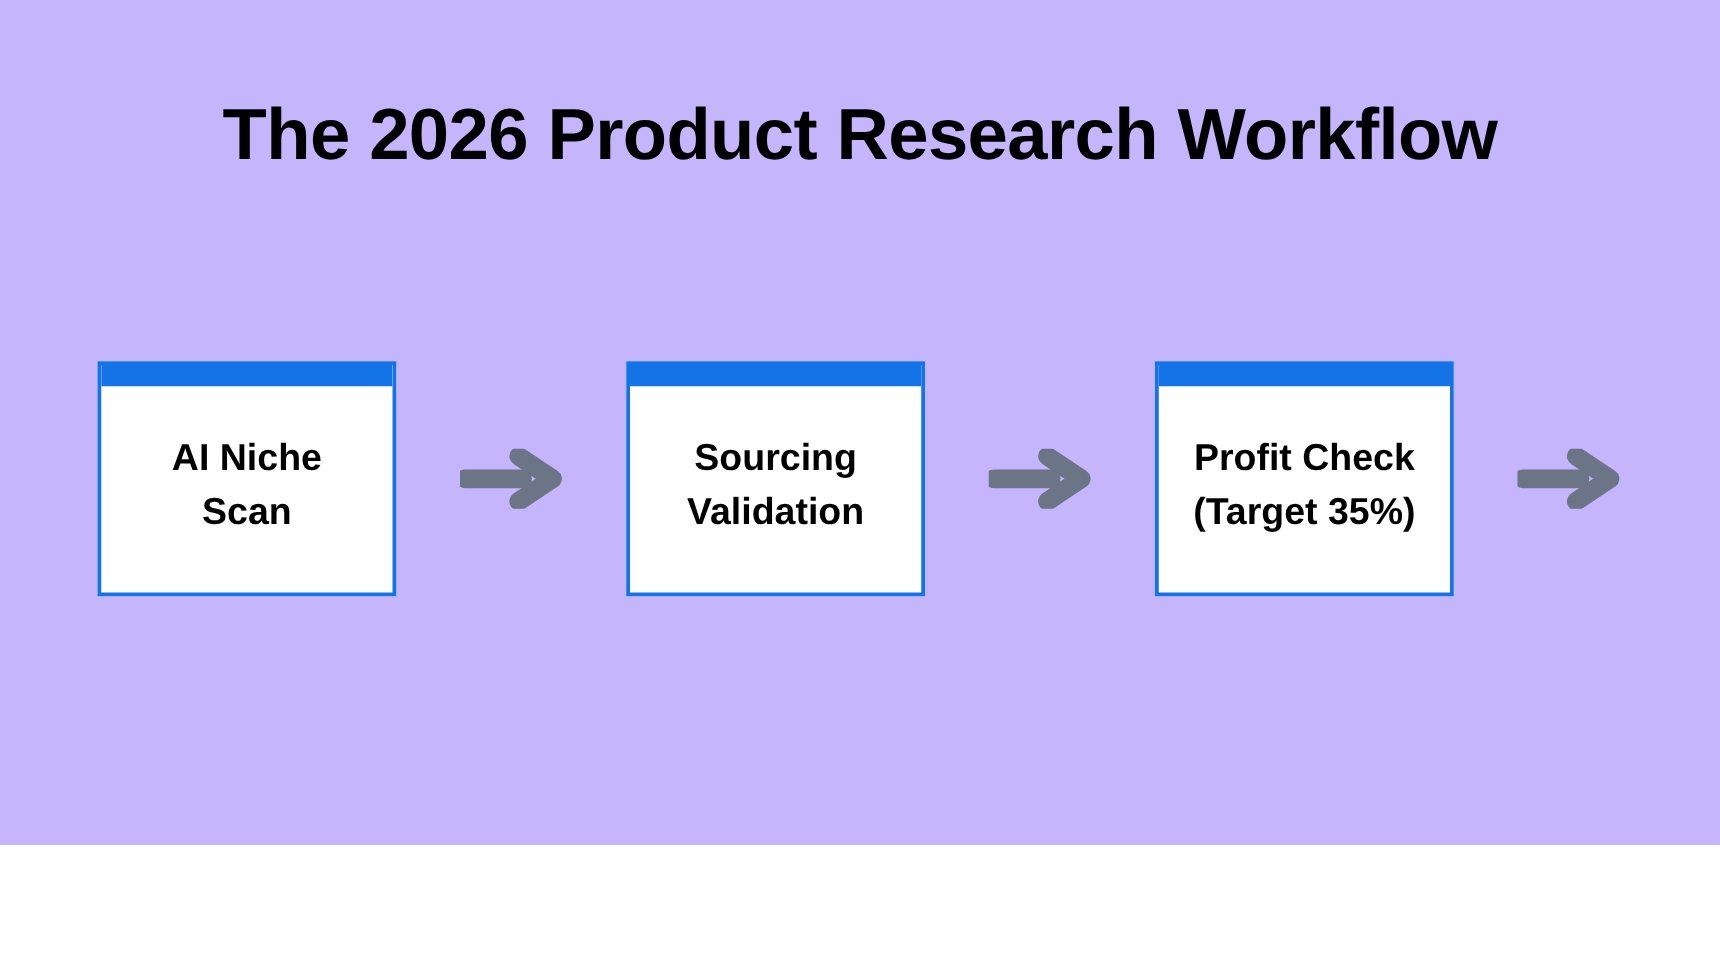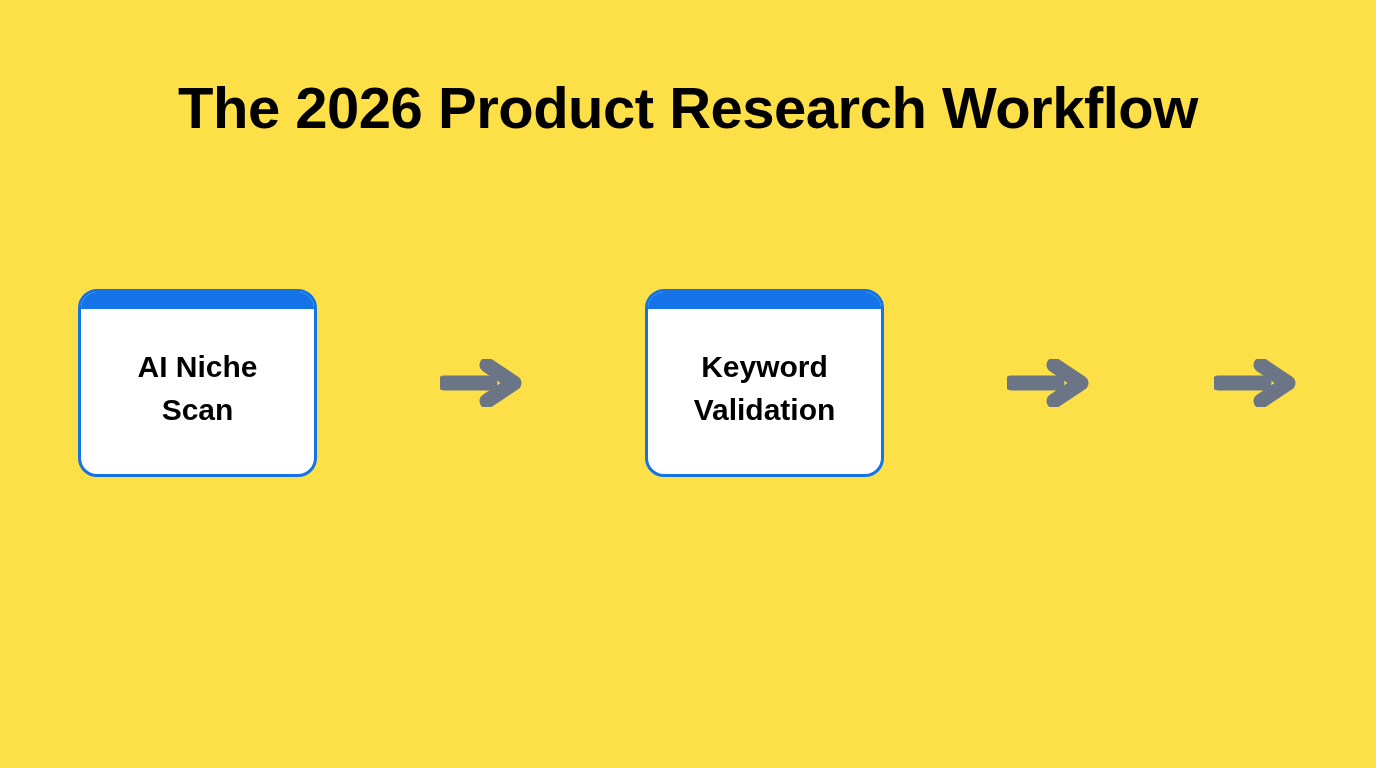--- a/index.html
+++ b/index.html
@@ -10,22 +10,22 @@
     width: 1376px;
     height: 768px;
     background: #ffffff;
     font-family: "Liberation Sans", sans-serif;
     overflow: hidden;
   }
 
   .canvas {
     position: relative;
     width: 1376px;
-    height: 768px;
-    background: #fde047;
+    height: 676px;
+    background: #c4b5fd;
   }
 
   
   .diagram-title {
     position: absolute;
     left: 0;
     top: 78px;
     width: 1376px;
     text-align: center;
     font-size: 58px;
@@ -50,21 +50,21 @@
   }
 
   
   .step-box {
     position: relative;
     width: 239px;
     height: 188px;
     box-sizing: border-box;
     background: #ffffff;
     border: 3px solid #1473e6;
-    border-radius: 19px;
+    border-radius: 0;
     display: flex;
     align-items: center;
     justify-content: center;
     flex: 0 0 auto;
     overflow: hidden;
   }
 
   .step-header-band {
     position: absolute;
     left: 0;
@@ -120,33 +120,38 @@
       <span>
         <svg width="82" height="48" viewBox="0 0 82 48" aria-hidden="true">
           <path d="M4 24 H50" stroke="#6b7585" stroke-width="15" stroke-linecap="round" fill="none"></path>
           <path d="M47 6 L74 24 L47 42" stroke="#6b7585" stroke-width="15" stroke-linecap="round" stroke-linejoin="round" fill="none"></path>
         </svg>
       </span>
     </div>
 
     <div class="step-box">
       <div class="step-header-band"></div>
-      <div class="step-label">Keyword
+      <div class="step-label">Sourcing
 Validation</div>
     </div>
 
     <div class="arrow-connector">
       <span>
         <svg width="82" height="48" viewBox="0 0 82 48" aria-hidden="true">
           <path d="M4 24 H50" stroke="#6b7585" stroke-width="15" stroke-linecap="round" fill="none"></path>
           <path d="M47 6 L74 24 L47 42" stroke="#6b7585" stroke-width="15" stroke-linecap="round" stroke-linejoin="round" fill="none"></path>
         </svg>
       </span>
     </div>
 
+    <div class="step-box">
+      <div class="step-header-band"></div>
+      <div class="step-label">Profit Check
+(Target 35%)</div>
+    </div>
 
     <div class="arrow-connector">
       <span>
         <svg width="82" height="48" viewBox="0 0 82 48" aria-hidden="true">
           <path d="M4 24 H50" stroke="#6b7585" stroke-width="15" stroke-linecap="round" fill="none"></path>
           <path d="M47 6 L74 24 L47 42" stroke="#6b7585" stroke-width="15" stroke-linecap="round" stroke-linejoin="round" fill="none"></path>
         </svg>
       </span>
     </div>
 

